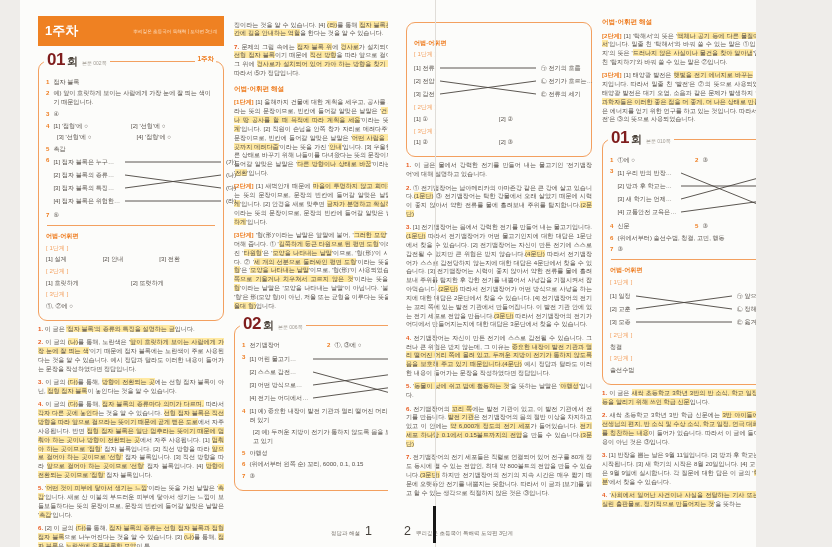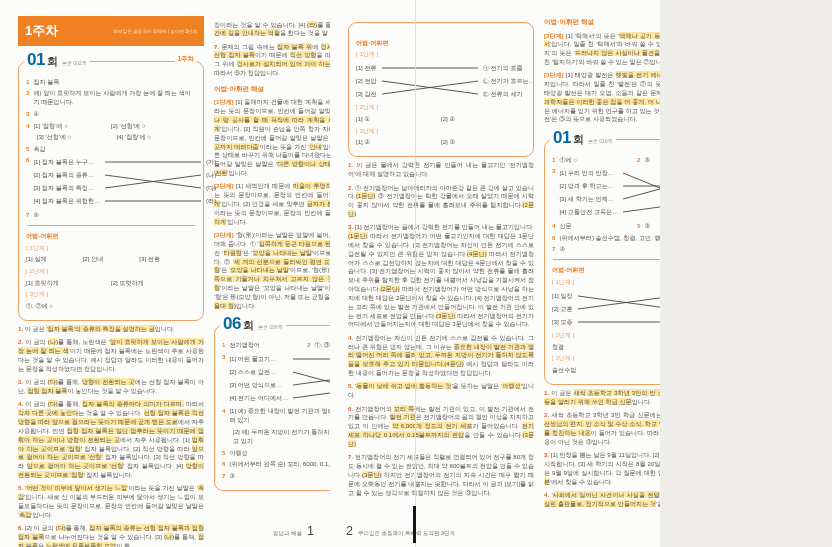--- a/index.html
+++ b/index.html
@@ -1,30 +1,30 @@
 <!DOCTYPE html>
 <html><head>
 <meta charset="utf-8">
 <style>
   * { margin:0; padding:0; box-sizing:border-box; }
   html,body { width:832px; height:547px; }
   body { font-family:"Liberation Sans", sans-serif; background:#efedea; }
-  .sheet { position:relative; width:660px; height:547px; display:flex; }
+  .sheet { position:relative; width:736px; height:547px; display:flex;margin-left:20px; }
   .page { position:relative; width:416px; height:547px; background:#fcfcfa; overflow:hidden; }
   .cols { display:flex; gap:10px; padding:16px 8px 0 18px; }
   .col { width:186px; flex:0 0 186px; }
 
   .banner { height:30px; background:#ef8122; display:flex; align-items:center; justify-content:space-between; padding:0 7px; }
   .banner-title { color:#ffffff; font-size:13px; font-weight:bold; }
   .banner-sub { color:#fde3c8; font-size:4.6px; }
 
   .ansbox { position:relative; border:1.3px solid #f3a05f; border-radius:9px; padding:12px 7px 7px 7px; }
   .mt15 { margin-top:15px; } .mt14 { margin-top:14px; } .mt6 { margin-top:6px; }
   .bt { position:absolute; top:-12px; left:5px; background:#fcfcfa; padding:0 3px; display:flex; align-items:baseline; gap:2px; }
-  .bt-num { font-size:17px; font-weight:bold; color:#0369a1; letter-spacing:-0.5px; }
+  .bt-num { font-size:17px; font-weight:bold; color:#7f1d1d; letter-spacing:-0.5px; }
   .bt-suffix { font-size:11px; font-weight:bold; color:#4e463e; }
   .bt-ref { font-size:5px; color:#a09a92; margin-left:2px; }
   .bt-week { position:absolute; top:-7px; right:7px; background:#fcfcfa; padding:0 2px; font-size:6.5px; font-weight:bold; color:#ee7b1e; }
 
   .ans-row { display:flex; margin:2.5px 0; }
   .ans-cell { flex:1; display:flex; align-items:flex-start; font-size:6.1px; line-height:1.5; color:#57504a; }
   .ans-cell > span:last-child { flex:1; }
   .ans-num { flex:0 0 auto; color:#ee7b1e; font-weight:bold; margin-right:4px; }
   .box-div { border-top:1.4px solid #f3a05f; margin:6px 1px 5px; }
   .vhead { color:#ee7b1e; font-weight:bold; }
@@ -204,21 +204,21 @@
             <div class="para"><span class="lead">7. </span><span>문제의 그림 속에는 </span><span class="hl">점자 블록 위</span><span>에 </span><span class="hl">경사로</span><span>가 설치되어 있습니다. </span><span class="hl">선형 점자 블록</span><span>이기 때문에 </span><span class="hl">직선 방향</span><span>을 따라 앞으로 걸어야 하는데, 그 위에 </span><span class="hl">경사로가 설치되어 있어 가야 하는 방향을 찾기 어렵습니다.</span><span> 따라서 ⑤가 정답입니다.</span></div>
           </div>
         <div class="vtitle">어법·어휘편 해설</div>
         <div>
             <div class="para"><span class="lead steplead">[1단계] </span><span>[1] 올해까지 건물에 대한 계획을 세우고, 공사를 시작할 것이라는 뜻의 문장이므로, 빈칸에 들어갈 알맞은 낱말은 '</span><span class="hl">건물을 만들거나 땅 공사를 할 때 목적에 따라 계획을 세움</span><span>'이라는 뜻을 가진 '</span><span class="hl">설계</span><span>'입니다. [2] 직원이 손님을 안쪽 창가 자리로 데려다주었다는 뜻의 문장이므로, 빈칸에 들어갈 알맞은 낱말은 '</span><span class="hl">어떤 사람을 가고자 하는 곳까지 데려다줌</span><span>'이라는 뜻을 가진 '</span><span class="hl">안내</span><span>'입니다. [3] 우울한 기분을 다른 상태로 바꾸기 위해 나들이를 다녀왔다는 뜻의 문장이므로, 빈칸에 들어갈 알맞은 낱말은 '</span><span class="hl">다른 방향이나 상태로 바꿈</span><span>'이라는 뜻을 가진 '</span><span class="hl">전환</span><span>'입니다.</span></div>
             <div class="para"><span class="lead steplead">[2단계] </span><span>[1] 새벽안개 때문에 </span><span class="hl">마을이 투명하지 않고 희미하게 보인다</span><span>는 뜻의 문장이므로, 문장의 빈칸에 들어갈 알맞은 낱말은 '</span><span class="hl">흐릿하게</span><span>'입니다. [2] 안경을 새로 맞추면 </span><span class="hl">글자가 분명하고 확실하게 보일 것</span><span>이라는 뜻의 문장이므로, 문장의 빈칸에 들어갈 알맞은 낱말은 '</span><span class="hl">또렷하게</span><span>'입니다.</span></div>
             <div class="para"><span class="lead steplead">[3단계] </span><span>'형(形)'이라는 낱말은 앞말에 붙어, '</span><span class="hl">그러한 모양</span><span>'이라는 뜻을 더해 줍니다. ① '</span><span class="hl">길쭉하게 둥근 타원으로 된 평면 도형</span><span>'이라는 뜻을 가진 '</span><span class="hl">타원형</span><span>'은 '</span><span class="hl">모양을 나타내는 낱말</span><span>'이므로, '형(形)'이 사용되었습니다. ② '</span><span class="hl">세 개의 선분으로 둘러싸인 평면 도형</span><span>'이라는 뜻을 가진 '</span><span class="hl">삼각형</span><span>'은 '</span><span class="hl">모양을 나타내는 낱말</span><span>'이므로, '형(形)'이 사용되었습니다. ③ '</span><span class="hl">한쪽으로 기울거나 치우쳐서 고르지 않은 것</span><span>'이라는 뜻을 가진 '</span><span class="hl">불균형</span><span>'이라는 낱말은 '모양을 나타내는 낱말'이 아닙니다. '불균형'에서의 '형'은 形(모양 형)이 아닌, 저울 또는 균형을 이루다는 뜻을 가진 </span><span class="hl">衡(저울대 형)</span><span>입니다.</span></div>
           </div>
         <div class="ansbox mt14">
           <div class="bt">
-            <span class="bt-num">06</span>
+            <span class="bt-num">02</span>
             <span class="bt-suffix">회</span>
             <span class="bt-ref">본문 006쪽</span>
           </div>
           <span class="bt-week">1주차</span>
           <div>
               <div class="ans-row">
                 <div class="ans-cell">
                   <span class="ans-num">1</span>
                   <span>전기뱀장어</span>
                 </div>

